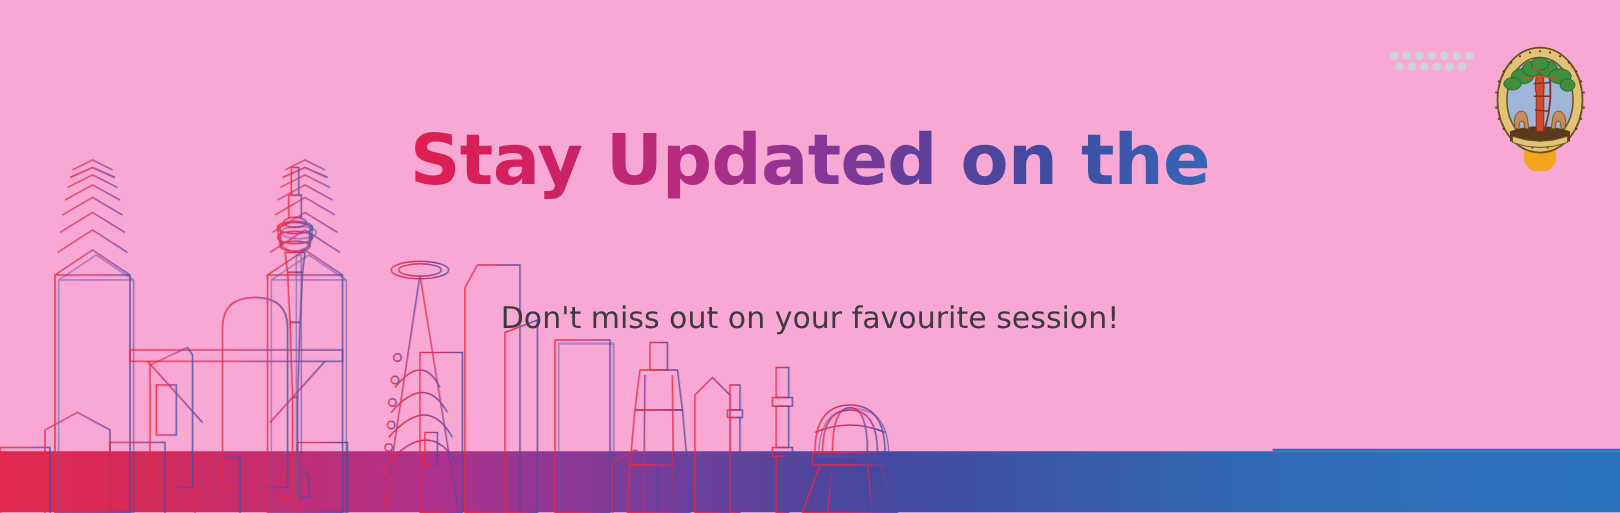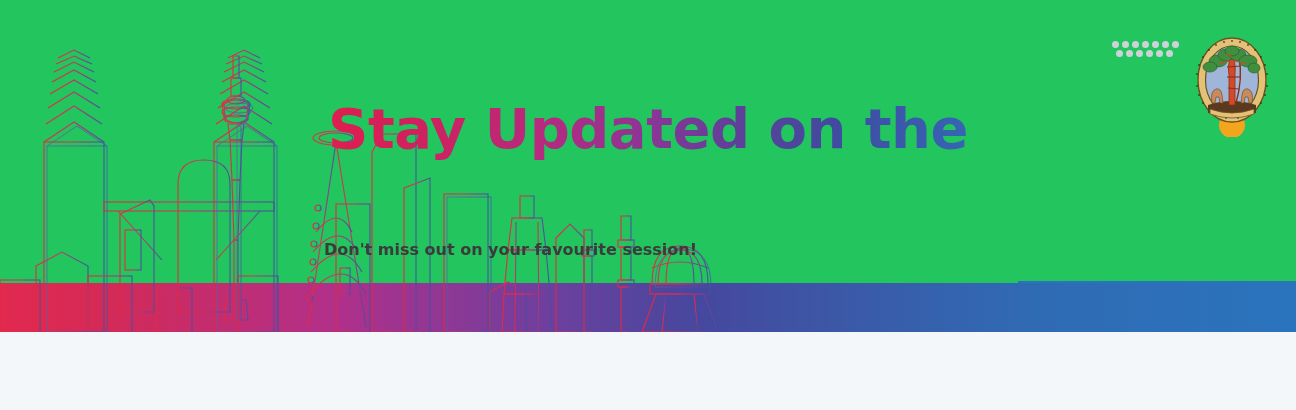--- a/index.html
+++ b/index.html
@@ -11,22 +11,22 @@
     width: 1296px;
     height: 410px;
     overflow: hidden;
     font-family: "Liberation Sans", sans-serif;
     background: #f4f7f9;
   }
 
   #banner {
     position: relative;
     width: 1296px;
-    height: 332px;
-    background: #22c55e;
+    height: 410px;
+    background: #f9a8d4;
     overflow: hidden;
   }
 
   
   .band {
     position: absolute;
     left: 0;
     bottom: 0;
     width: 1296px;
     height: 49px;
@@ -92,24 +92,25 @@
     background-clip: text;
     color: transparent;
     -webkit-text-fill-color: transparent;
   }
 
   .subtitle {
     position: absolute;
     left: 324px;
     top: 240px;
     width: 648px;
+    text-align: center;
     margin: 0;
     font-family: "DejaVu Sans", sans-serif;
-    font-size: 16px;
-    font-weight: 700;
+    font-size: 24px;
+    font-weight: 400;
     color: #3b3b3b;
     z-index: 4;
   }
 
   
   .dot-grid {
     position: absolute;
     left: 1112px;
     top: 41px;
     z-index: 4;

